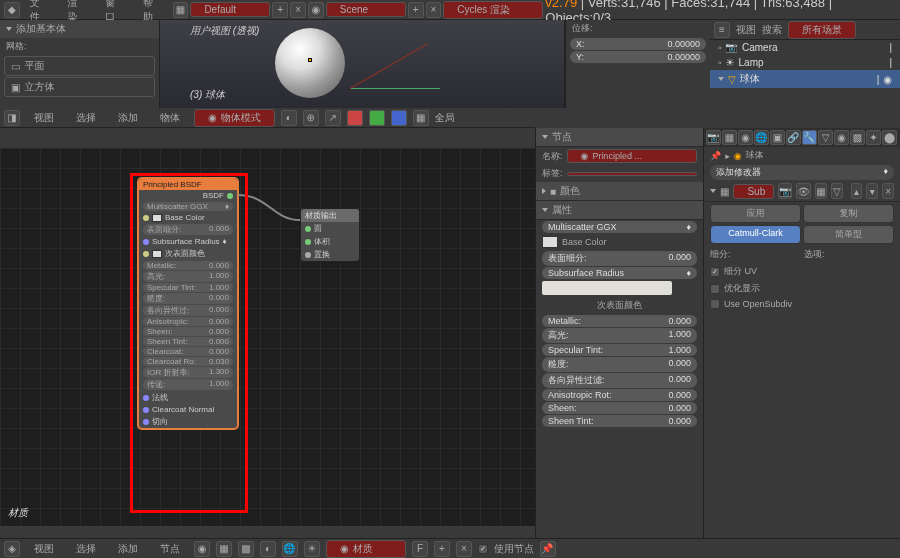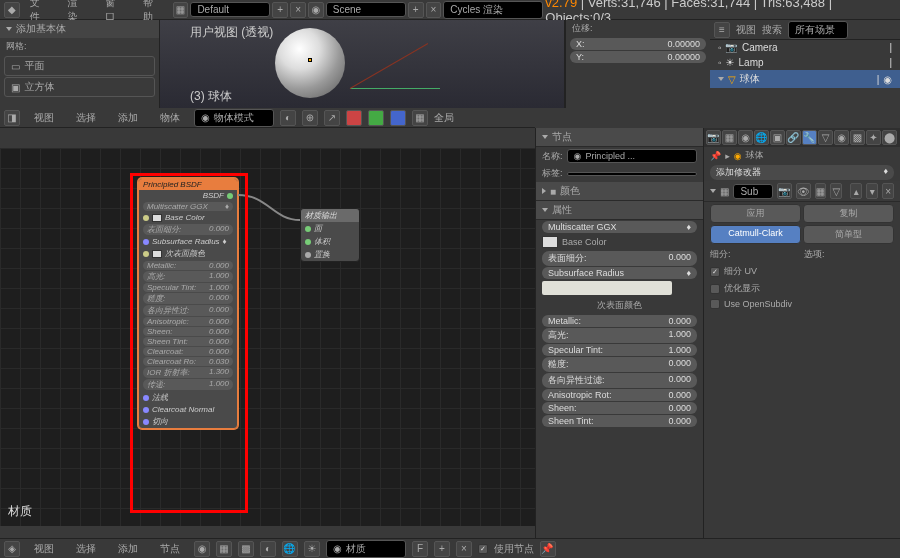--- a/index.html
+++ b/index.html
@@ -1,38 +1,38 @@
 <!DOCTYPE html>
 <html><head>
 <meta charset="utf-8">
 <style>
 * { margin: 0; padding: 0; box-sizing: border-box; font-family: sans-serif; }
 body { background: #393939; color: #aaa; font-size: 10px; width: 900px; height: 558px; overflow: hidden; user-select: none; }
 .topbar { background: #393939; height: 20px; display: flex; align-items: center; padding: 0 4px; gap: 2px; border-bottom: 1px solid #222; }
 .menu-item { padding: 18px 8px; cursor: pointer; }
-.dropdown-box { background: #000000; border: 1px solid #555; padding: 1px 6px; border-radius: 3px; display: flex; align-items: center; gap: 4px; min-width: 80px; }
+.dropdown-box { background: #7f1d1d; border: 1px solid #555; padding: 1px 13px; border-radius: 3px; display: flex; align-items: center; gap: 4px; min-width: 80px; }
 .icon-btn { width: 16px; height: 16px; background: #444; border: 1px solid #555; border-radius: 2px; display: inline-flex; align-items: center; justify-content: center; cursor: pointer; }
 .stats { margin-left: auto; font-size: 13px; color: #ccc; }
 .main-row { display: flex; height: 88px; }
 .left-panel { width: 160px; background: #393939; border-right: 1px solid #222; }
 .panel-header { background: #444; padding: 2px 6px; font-size: 10px; display: flex; align-items: center; gap: 4px; }
 .list-item { background: #3a3a3a; margin: 1px 4px; padding: 2px 6px; border: 1px solid #555; border-radius: 3px; display: flex; align-items: center; gap: 4px; font-size: 10px; }
 .viewport { flex: 1; background: linear-gradient(180deg, #3f3f46 0%, #2a2a33 100%); position: relative; border-right: 1px solid #222; }
 .sphere { width: 70px; height: 70px; border-radius: 50%; background: radial-gradient(circle at 35% 30%, #fff, #ddd 30%, #999 60%, #555); position: absolute; left: 115px; top: 8px; }
-.vp-text { position: absolute; color: #ccc; font-size: 12px; }
+.vp-text { position: absolute; color: #ccc; font-size: 10px; font-style: italic; }
 .axis-x { position: absolute; width: 90px; height: 1px; background: #4a6; top: 68px; left: 190px; }
 .axis-y { position: absolute; width: 90px; height: 1px; background: #832; top: 68px; left: 190px; transform: rotate(-30deg); transform-origin: left; }
 .right-top { width: 190px; background: #393939; }
 .transform-panel { width: 145px; background: #393939; border-left: 1px solid #222; }
 .num-field { background: #595959; border-radius: 7px; padding: 1px 6px; margin: 1px 4px; display: flex; justify-content: space-between; font-size: 9px; color: #ddd; }
 .node-area { position: relative; height: 418px; }
 .node-canvas { position: absolute; left: 0; top: 20px; width: 535px; height: 378px; background: #1e1e1e; background-image: linear-gradient(#2a2a2a 1px, transparent 1px), linear-gradient(90deg, #2a2a2a 1px, transparent 1px); background-size: 20px 20px; }
 .node-header { background: #393939; height: 20px; display: flex; align-items: center; padding: 0 4px; gap: 6px; font-size: 10px; border-bottom: 1px solid #222; }
 .red-box { position: absolute; border: 3px solid #f00; left: 130px; top: 25px; width: 118px; height: 340px; pointer-events: none; z-index:10; }
-.node { position: absolute; background: #4a4a4a; border: 1px solid #222; border-radius: 4px; font-size: 8px; font-style: italic; }
+.node { position: absolute; background: #4a4a4a; border: 1px solid #222; border-radius: 4px; font-size: 8px; }
 .node.selected { border: 1px solid #e87d3e; box-shadow: 0 0 0 1px #e87d3e; }
 .node-title { background: #e87d3e; color: #222; padding: 1px 4px; border-radius: 3px 3px 0 0; font-size: 8px; }
 .node-title.grey { background: #6a6a6a; color: #ddd; }
 .node-row { padding: 1px 4px; display: flex; align-items: center; gap: 3px; color: #ccc; white-space: nowrap; }
 .node-field { background: #595959; border-radius: 6px; padding: 0 4px; margin: 1px 4px; display: flex; justify-content: space-between; font-size: 8px; }
 .socket { width: 6px; height: 6px; border-radius: 50%; display: inline-block; }
 .sock-green { background: #7c7; }
 .sock-grey { background: #aaa; }
 .sock-yellow { background: #cc8; }
 .sock-blue { background: #88f; }

